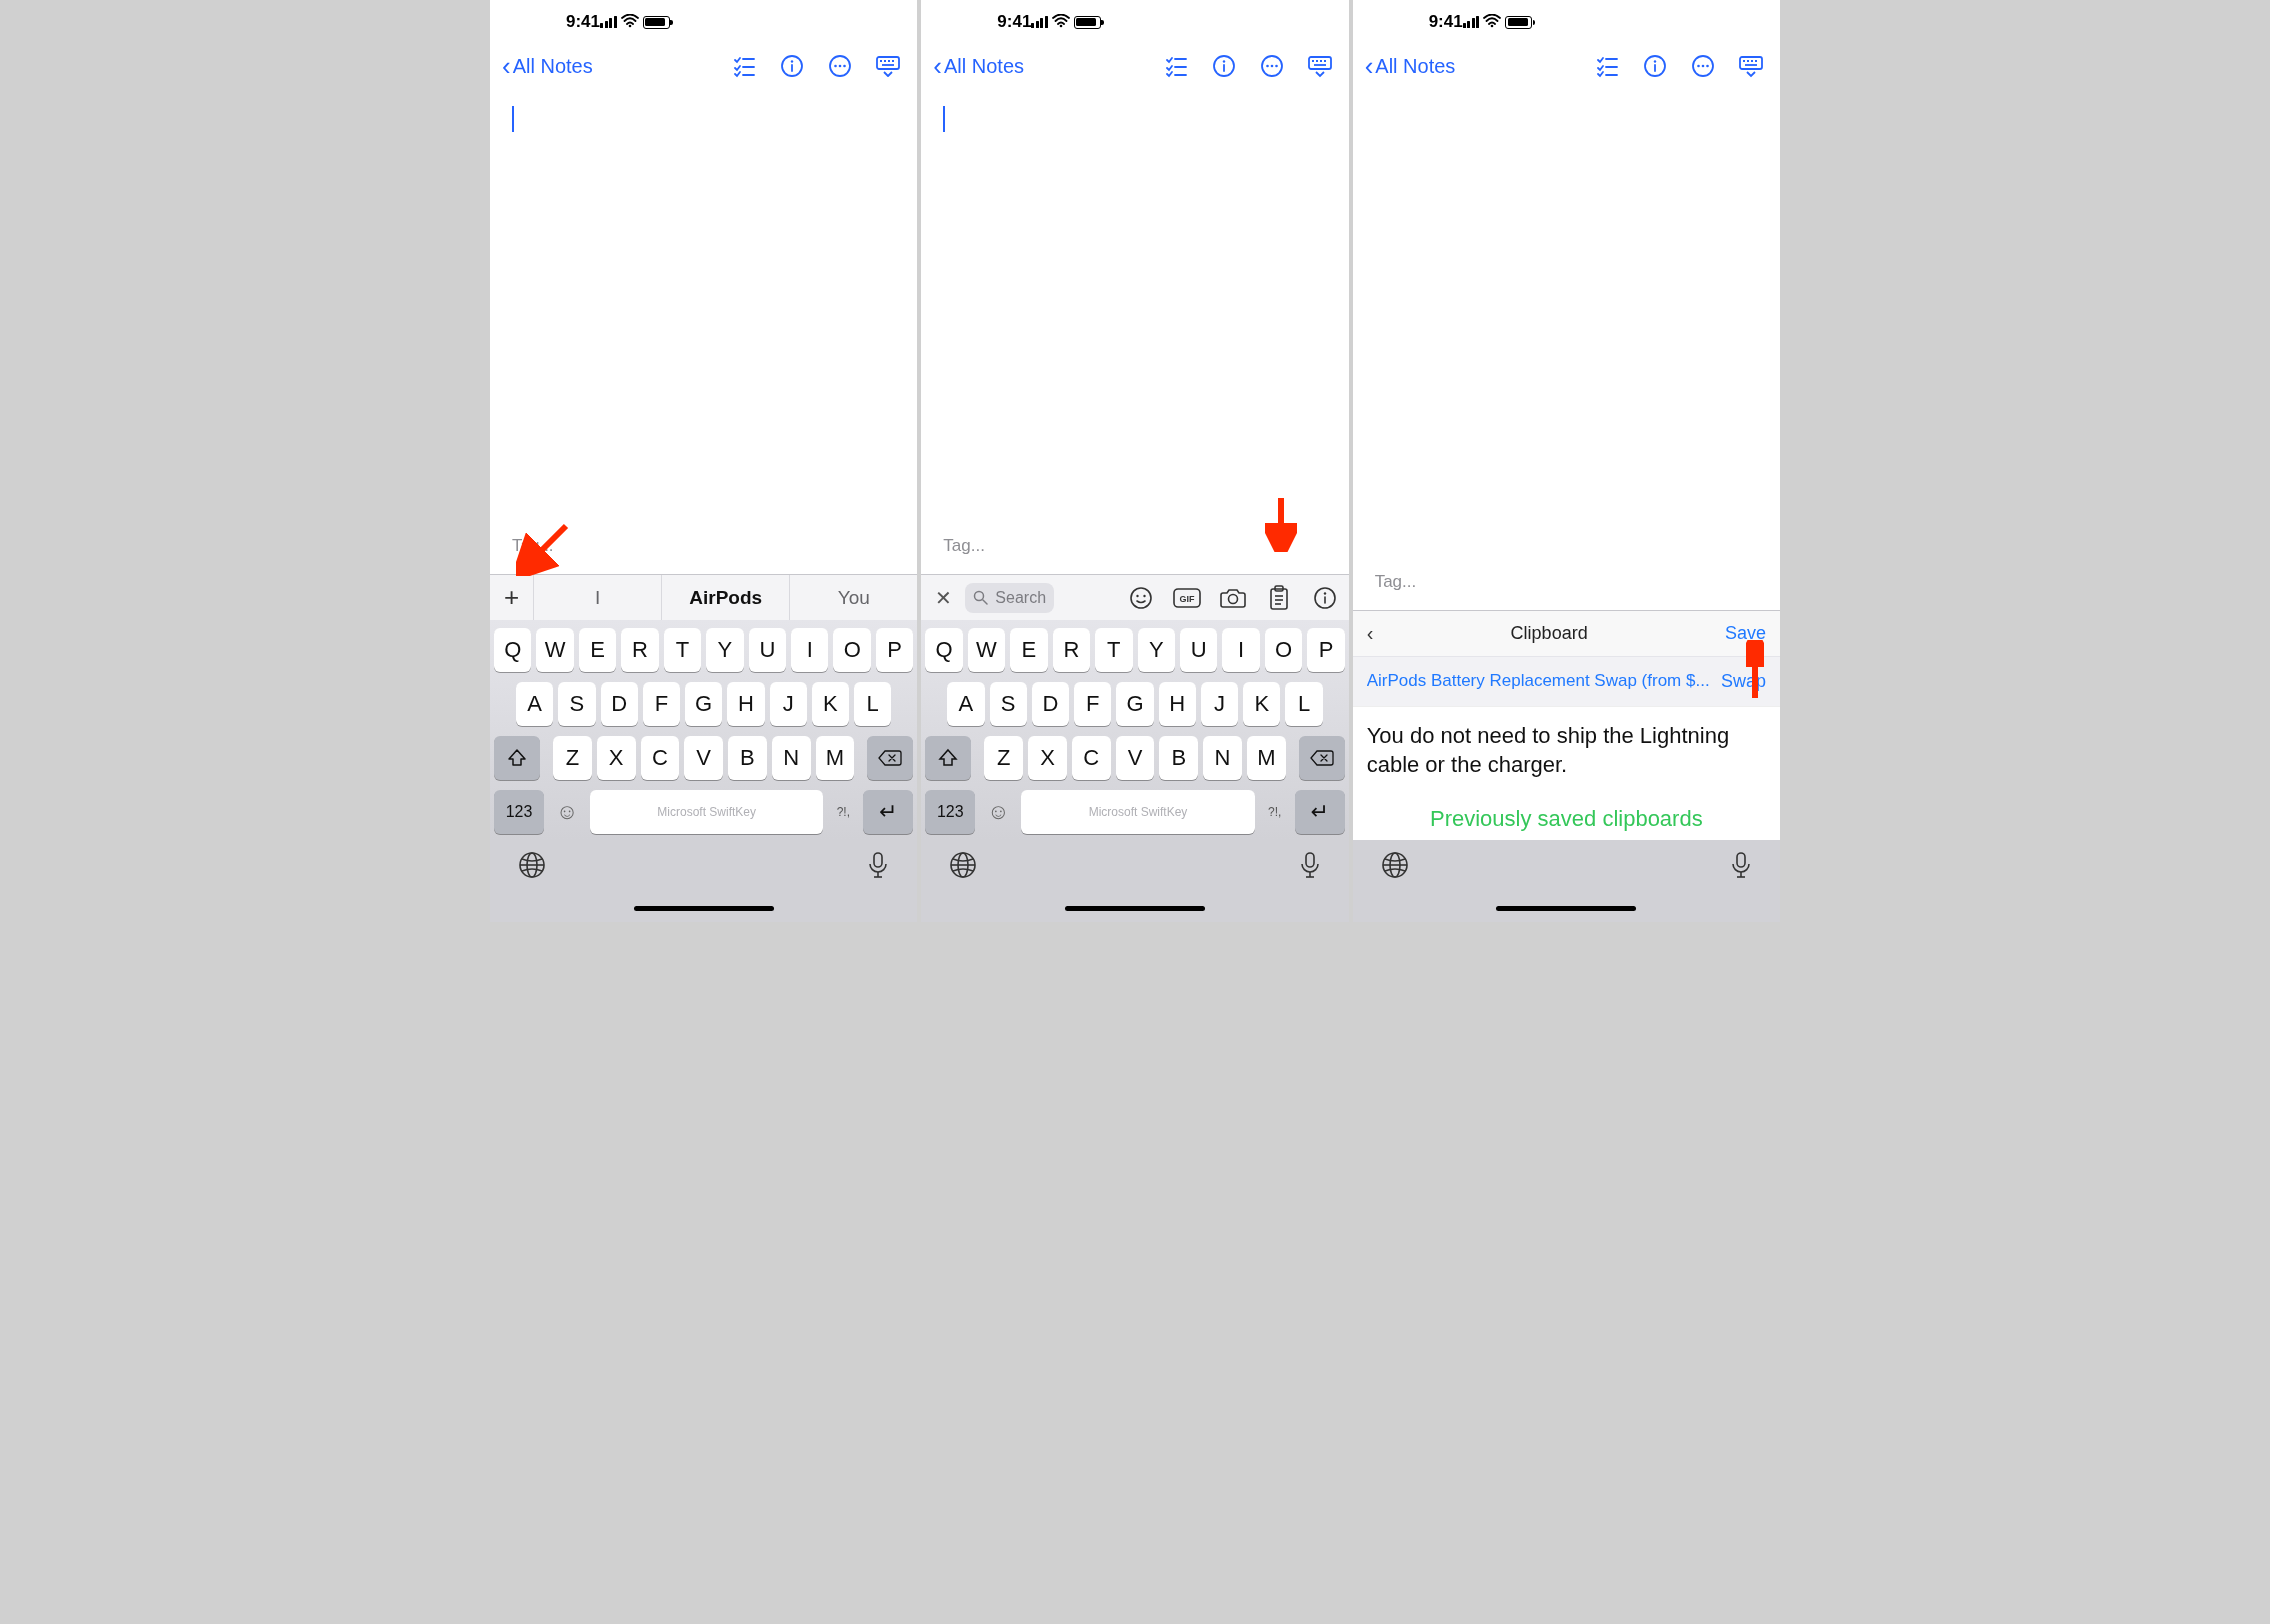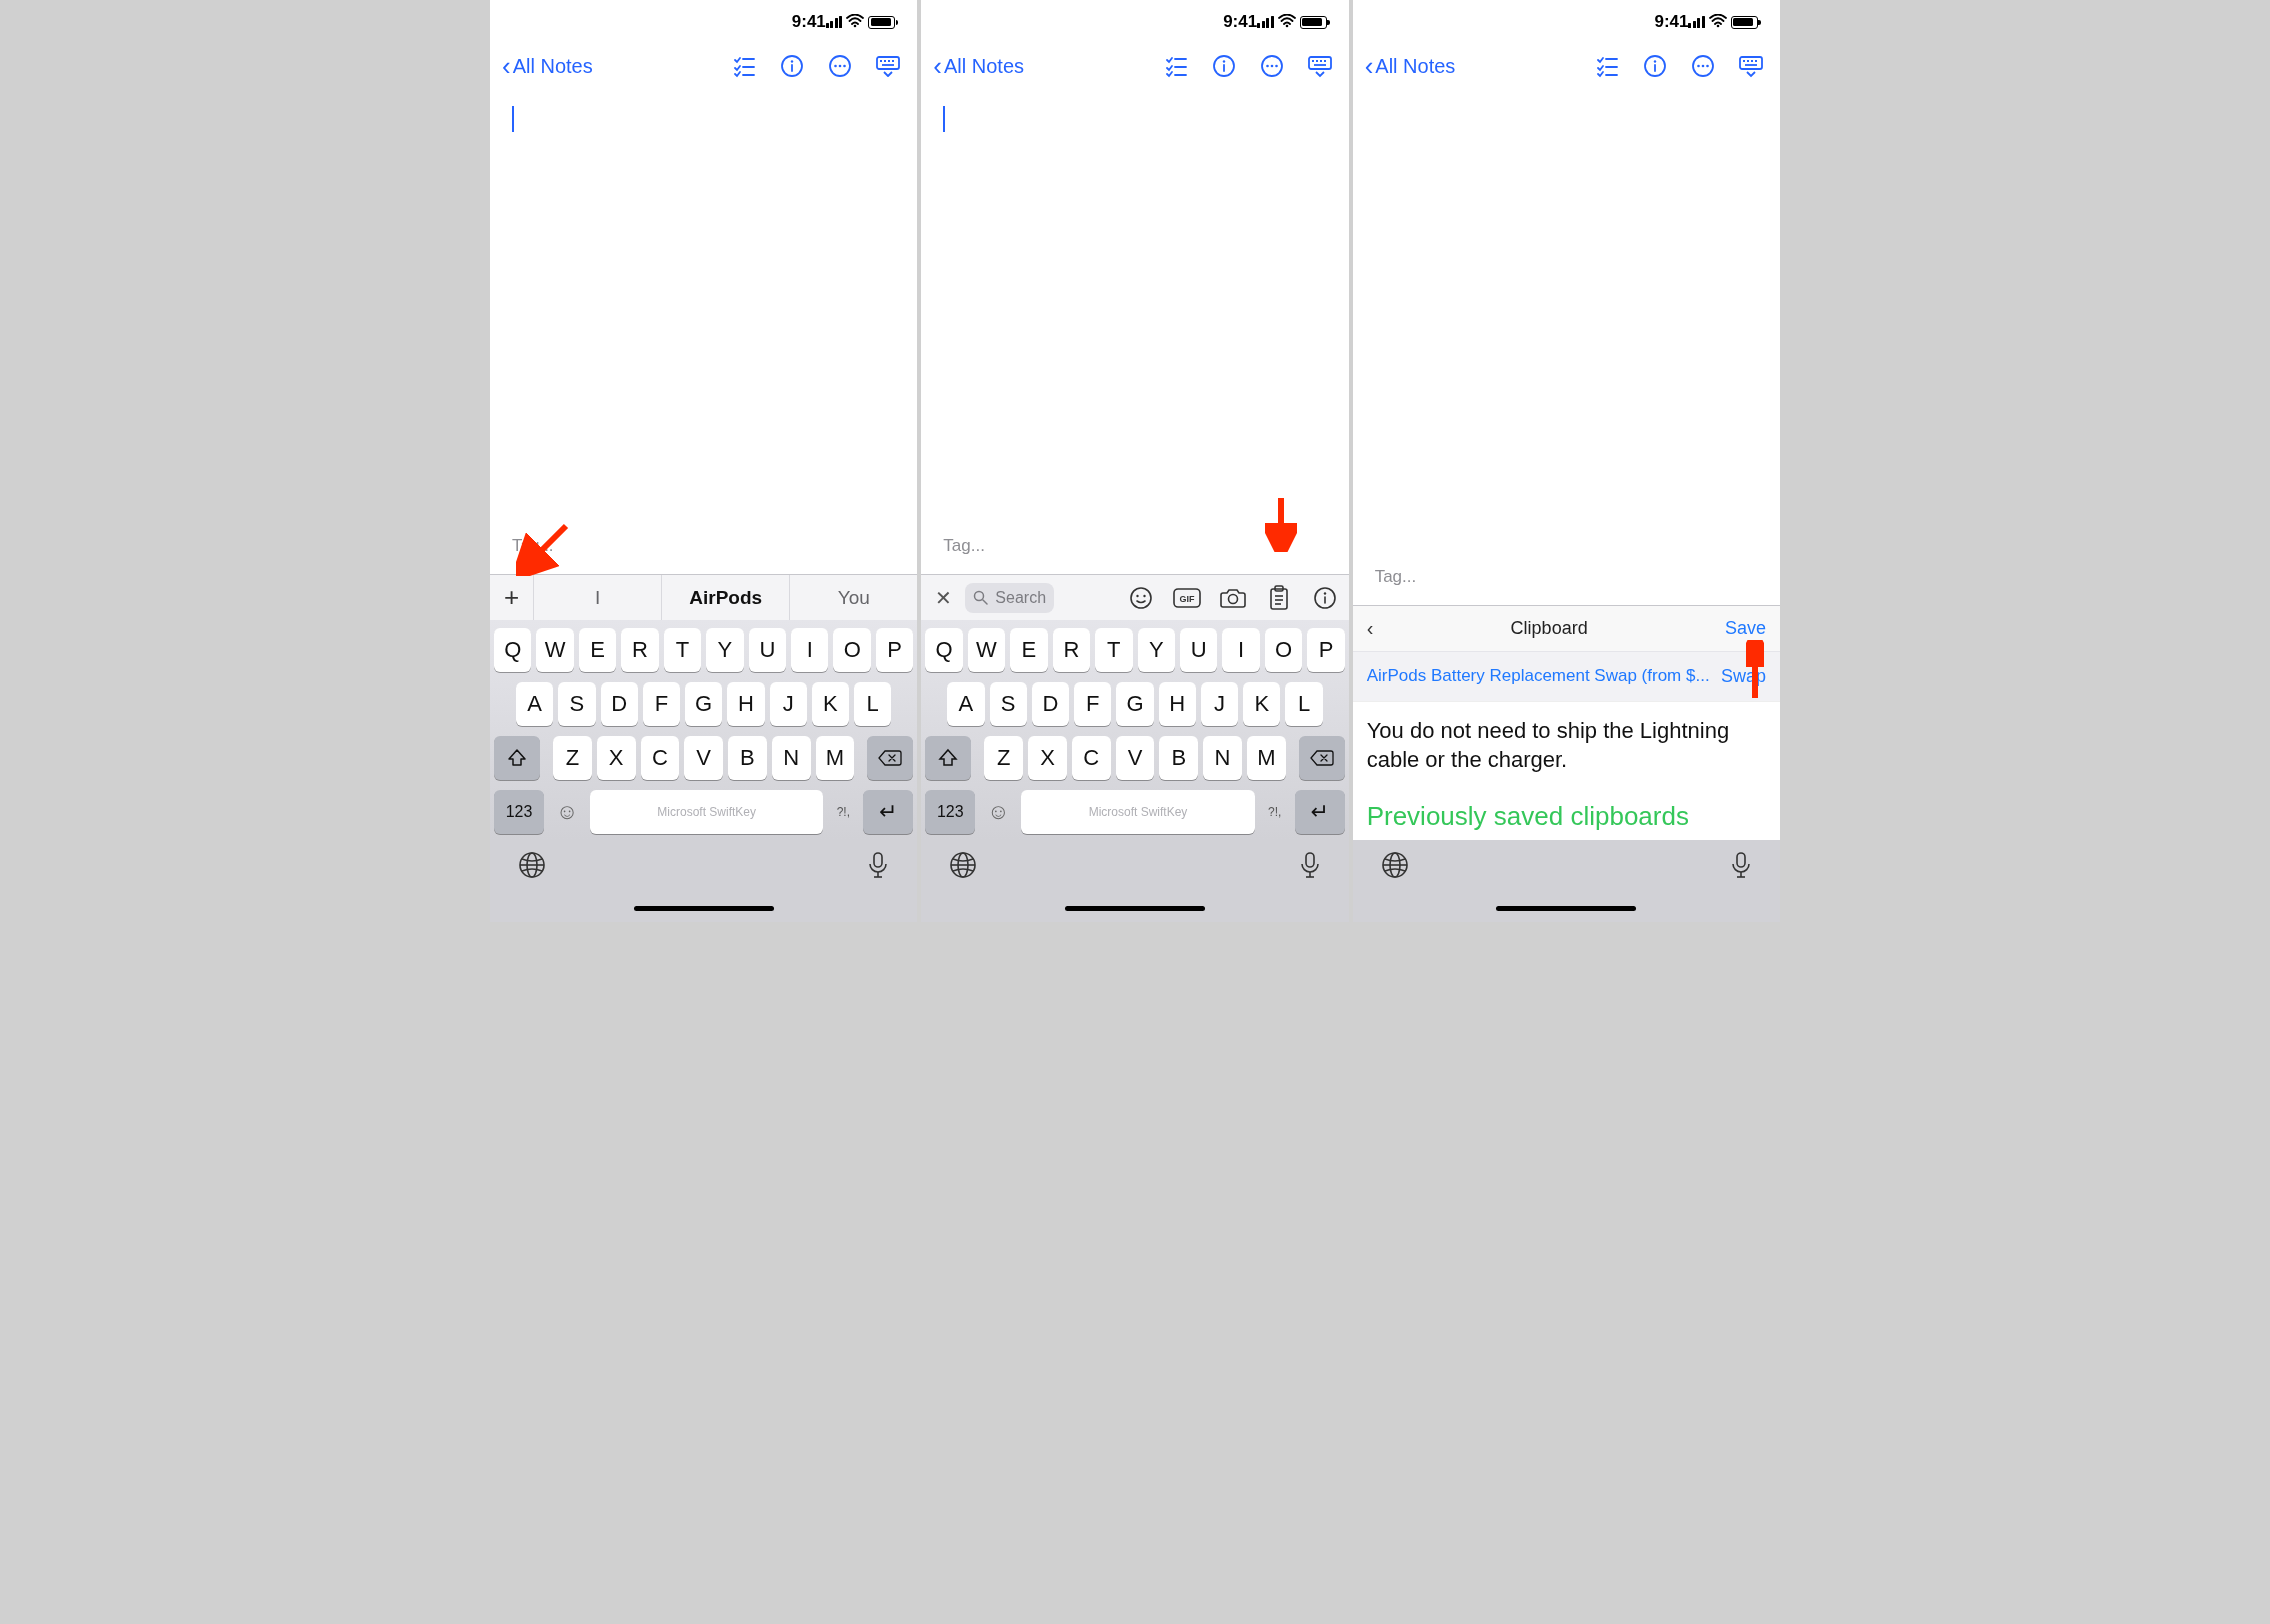--- a/index.html
+++ b/index.html
@@ -24,24 +24,25 @@
     overflow: hidden;
     display: flex;
     flex-direction: column;
   }
 
   
   .statusbar {
     height: 44px;
     display: flex;
     align-items: center;
-    justify-content: flex-end;
+    justify-content: flex-start;
     padding: 0 22px 0 30px;
     font-size: 17px;
     font-weight: 600;
+    margin-left: 46px;
   }
   .status-right { display:flex; align-items:center; gap:4px; }
   .signal { display:inline-flex; align-items:flex-end; gap:1.5px; }
   .signal i { width:3px; background:#000; border-radius:.5px; display:block; }
   .signal i:nth-child(1){height:5px}
   .signal i:nth-child(2){height:7.5px}
   .signal i:nth-child(3){height:10px}
   .signal i:nth-child(4){height:12.5px}
   .wifi { font-size:15px; }
   .battery { width:27px; height:13px; border:1.5px solid #000; border-radius:3px; position:relative; }
@@ -129,21 +130,21 @@
     background:#f8f8f8; border-bottom:1px solid #e5e5ea;
   }
   .clip-back { color:#333; font-size:20px; font-weight:300; }
   .clip-title { font-size:18px; color:#222; }
   .clip-edit { color:#2079ff; font-size:18px; }
   .clip-row { padding:10px 14px 4px; display:flex; justify-content:space-between; align-items:center; gap:0; }
   .clip-row.sep { border-bottom:1px solid #eee; background:#f2f2f5; padding:14px 14px; }
   .clip-link { color:#2079ff; font-size:17px; white-space:nowrap; overflow:hidden; text-overflow:ellipsis; flex:1; }
   .clip-save { color:#2079ff; font-size:18px; font-weight:500; flex:0 0 auto; }
   .clip-text { padding:14px 14px; color:#111; font-size:22px; line-height:1.35; }
-  .clip-saved { padding:12px 14px 8px; text-align:left; color:#34c759; font-size:26px; font-weight:500; }
+  .clip-saved { padding:12px 14px 8px; text-align:center; color:#34c759; font-size:22px; font-weight:500; }
   .clip-kbbot { height:62px; background:#d1d1d6; display:flex; align-items:center; justify-content:space-between; padding:0 28px 8px; }
   .clip-home { height:20px; display:flex; justify-content:center; align-items:flex-start; background:#d1d1d6; }
   .clip-home i { width:140px; height:5px; background:#000; border-radius:3px; margin-top:4px; }
 
   
   .arrow {
     position:absolute; pointer-events:none;
   }
   .arrow.a1 { left:26px; top:522px; width:54px; height:54px; }
   .arrow.a2 { right:52px; top:496px; width:32px; height:56px; }

